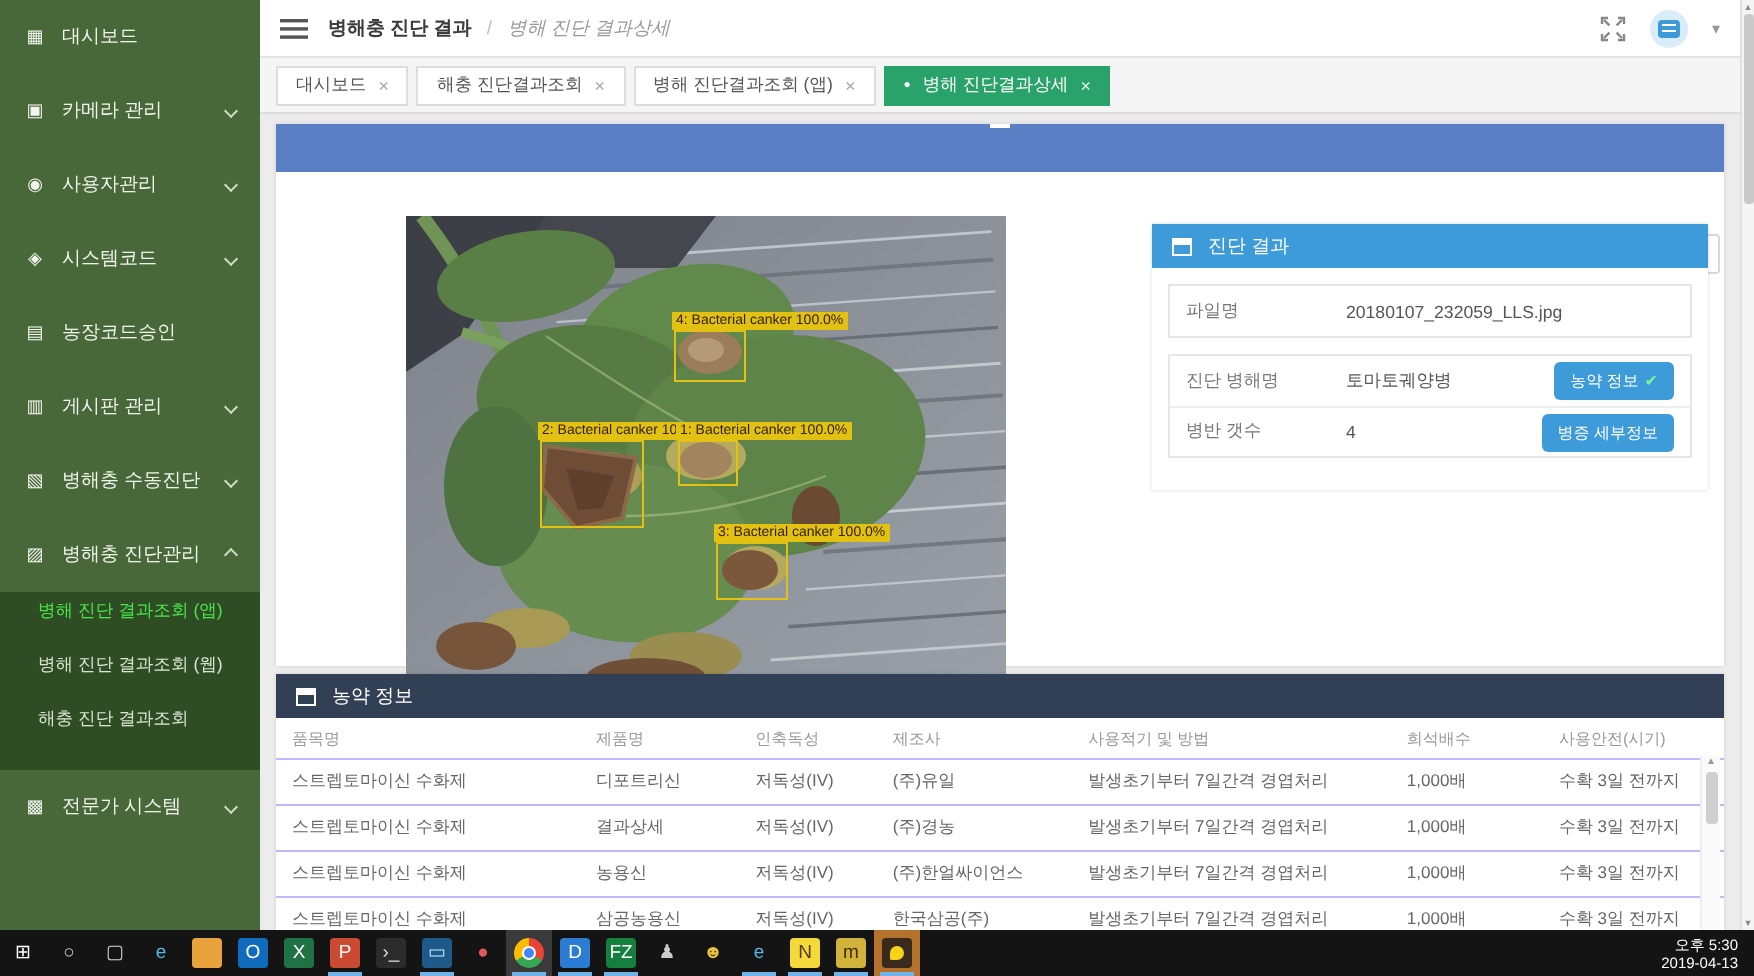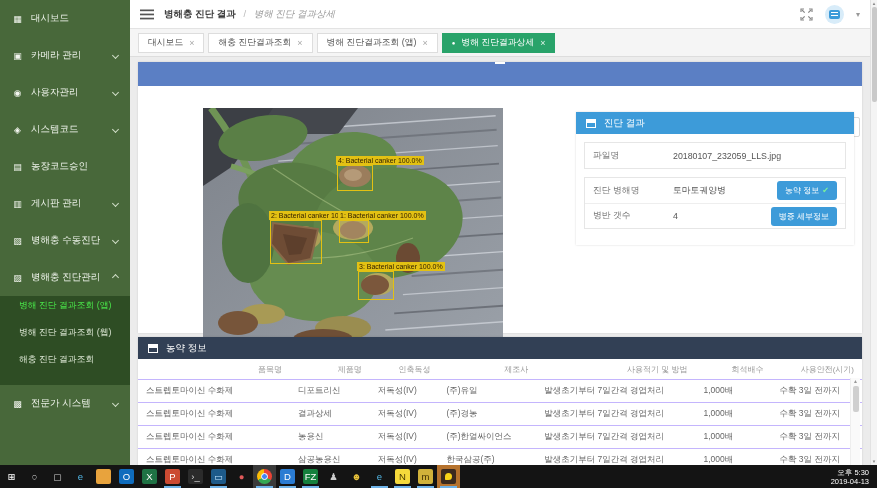--- a/index.html
+++ b/index.html
@@ -80,21 +80,21 @@
   .diag-row .val { color:#555; }
   .btn-blue { margin-left:auto; background:#3d9bd9; color:#fff; border:none; border-radius:3px;
     font-size:8px; padding:4px 8px; cursor:pointer; font-family:inherit; display:flex; align-items:center; gap:3px; }
   .btn-blue .ck { color:#7cf29a; font-size:8px; }
 
   
   .pest-panel { margin-top:4px; position:relative; }
   .pest-hdr { height:22px; background:#324055; display:flex; align-items:center; gap:8px;
     padding:0 10px; color:#fff; font-size:9.5px; }
   table { width:100%; border-collapse:collapse; table-layout:fixed; }
-  th { font-size:8px; color:#999; font-weight:normal; text-align:right; padding:5px 8px 4px 8px;margin-left:43px; }
+  th { font-size:8px; color:#999; font-weight:normal; text-align:left; padding:5px 8px 4px 8px;margin-left:43px; }
   td { font-size:8.5px; color:#666; padding:5px 8px; border-top:1px solid #c4b5fd; height:22px;
     white-space:nowrap; overflow:hidden; }
   .tbl-scroll { position:absolute; right:2px; top:41px; bottom:-100px; width:10px; background:#fafafa;
     border-left:1px solid #eee; display:flex; flex-direction:column; align-items:center; font-size:5px; color:#999; }
   .tbl-thumb { width:6px; height:26px; background:#cfcfcf; margin-top:2px; border-radius:2px; }
 
   
   .pg-scroll { position:absolute; right:0; top:0; bottom:23px; width:7px; background:#f4f4f4;
     border-left:1px solid #e2e2e2; z-index:4; display:flex; flex-direction:column; align-items:center; }
   .pg-scroll .ar { font-size:4.5px; color:#8a8a8a; line-height:7px; }

